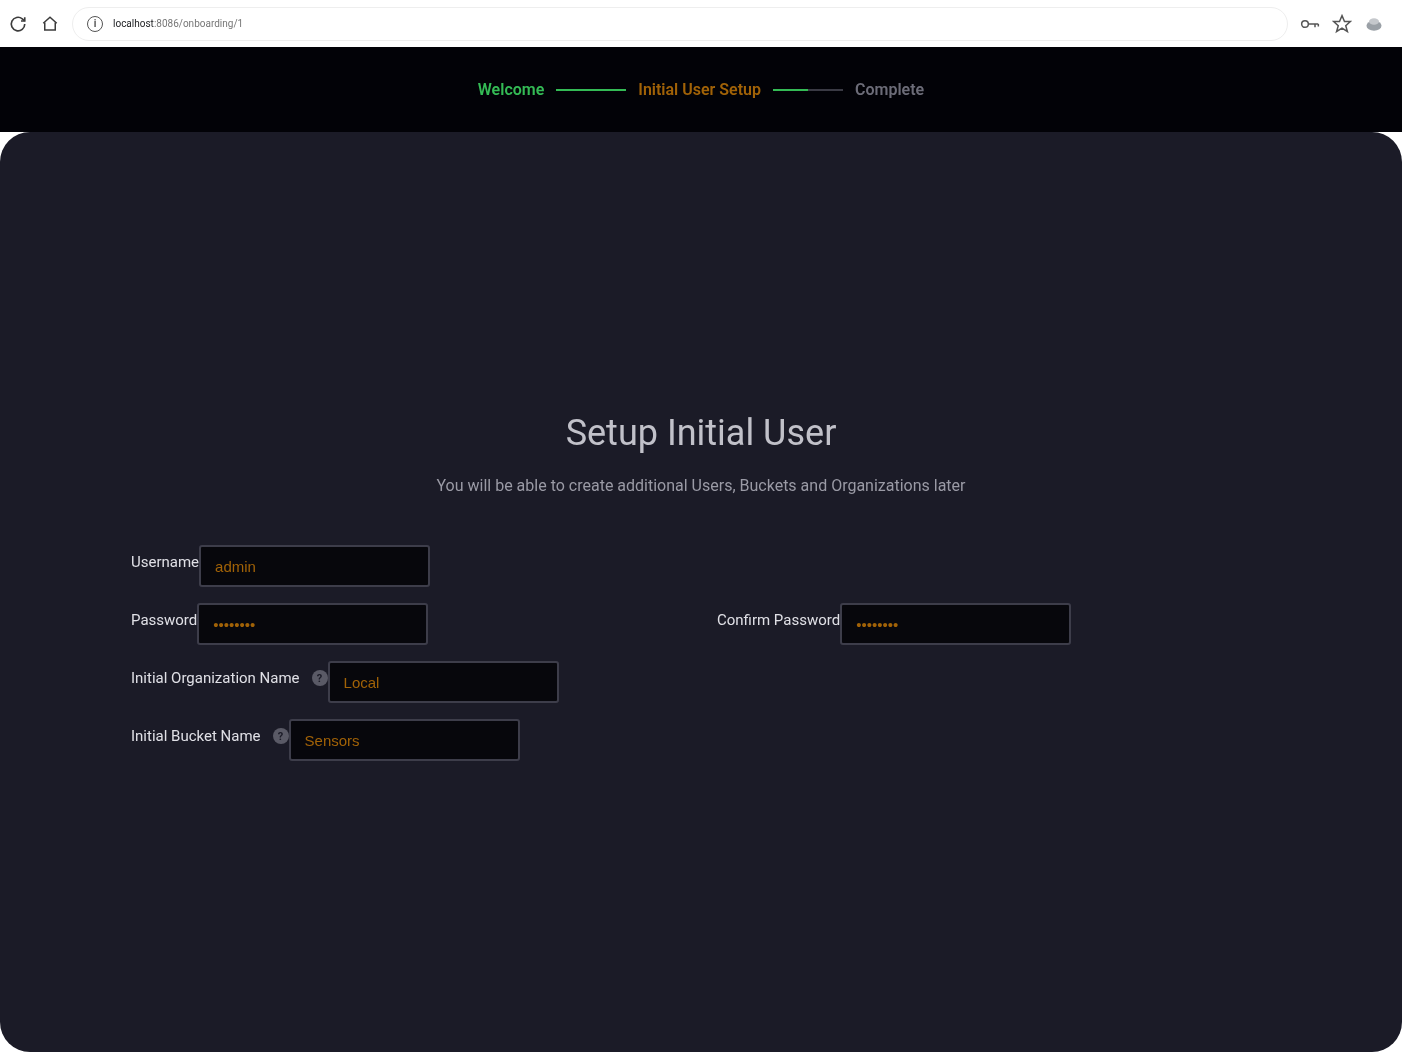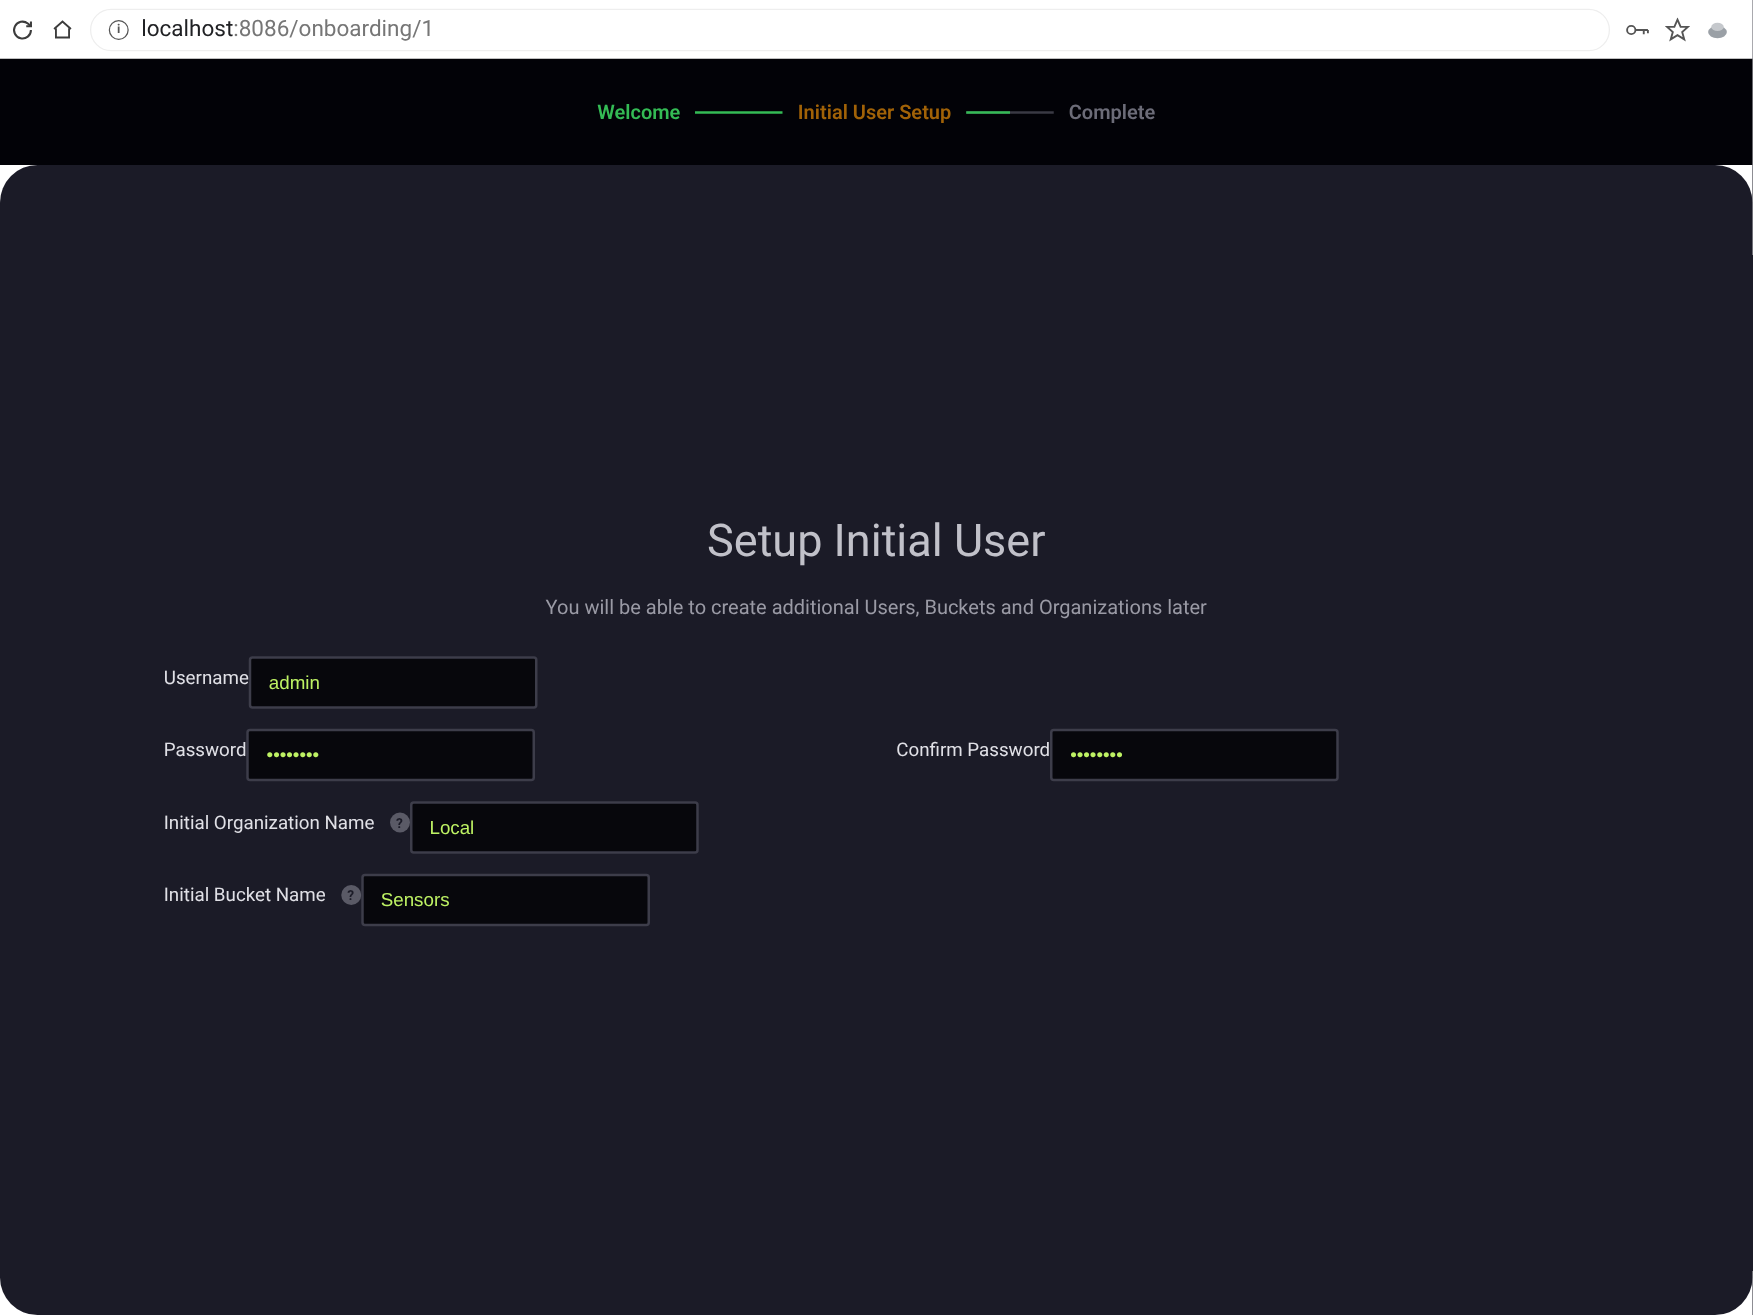--- a/index.html
+++ b/index.html
@@ -54,21 +54,21 @@
       border-radius: 50%;
       display: flex;
       align-items: center;
       justify-content: center;
       font-size: 10px;
       font-weight: bold;
       color: #555;
     }
     
     .url-text {
-      font-size: 18px;
+      font-size: 10px;
       color: #202124;
     }
     
     .url-text .host {
       color: #202124;
     }
     
     .url-text .path {
       color: #767676;
     }
@@ -149,21 +149,21 @@
       font-size: 36px;
       font-weight: 400;
       text-align: center;
       margin-bottom: 22px;
     }
     
     .page-subtitle {
       color: #9a9aa5;
       font-size: 16px;
       text-align: center;
-      margin-bottom: 30px;
+      margin-bottom: 50px;
     }
     
     .form-row {
       display: flex;
       gap: 32px;
       margin-bottom: 16px;
     }
     
     .form-field {
       flex: 1;
@@ -192,21 +192,21 @@
       display: flex;
       align-items: center;
       justify-content: center;
     }
     
     .text-input {
       height: 42px;
       background: #07070c;
       border: 2px solid #3d3d4a;
       border-radius: 3px;
-      color: #bef264;
+      color: #a16207;
       font-size: 15px;
       padding: 5px 14px;
       outline: none;
     }
     
     svg {
       display: block;
     }
   </style>
 </head>

